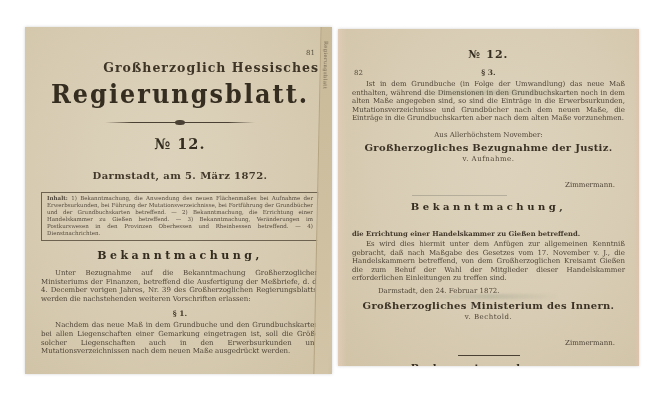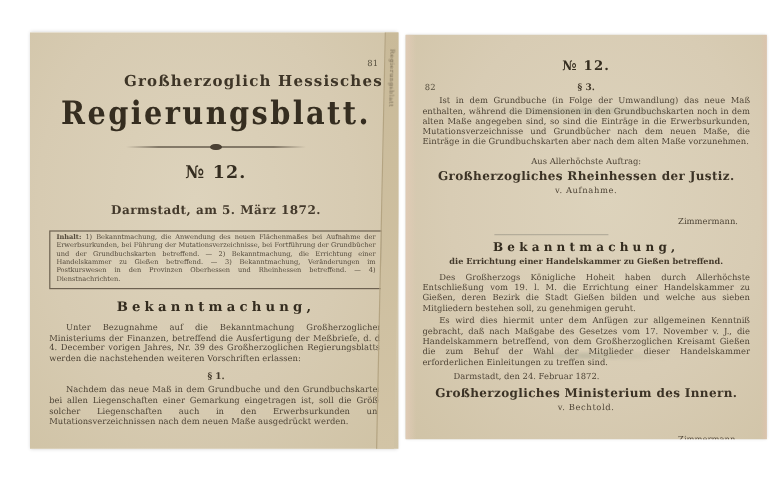--- a/index.html
+++ b/index.html
@@ -43,21 +43,21 @@
     background:#4a4033;border-radius:50%/60%;}
   .issue-no{margin-top:9px;text-align:center;font-weight:bold;font-size:14.5px;color:#352d20;letter-spacing:1px;}
   .dateline-main{margin-top:18px;text-align:center;font-weight:bold;font-size:10px;color:#43392b;letter-spacing:.4px;}
 
   .inhalt-box{margin-top:11px;border:1px solid #6d6150;padding:2px 5px 3px 5px;
     font-size:5.5px;line-height:7px;text-align:justify;color:#52483a;}
   .inhalt-box .lbl{font-weight:bold;}
 
   .h-bek{text-align:center;font-weight:bold;color:#342c1f;}
   .h-bek.big{margin-top:8px;font-size:11px;letter-spacing:3.5px;}
-  .sub-bek{margin-top:2px;text-align:center;font-weight:bold;font-size:6.8px;line-height:8px;color:#43392b;}
+  .sub-bek{margin-top:18px;font-weight:bold;font-size:6.8px;line-height:8px;color:#43392b;}
 
   .para{margin-top:7px;font-size:7px;line-height:8.6px;text-align:justify;text-indent:14px;color:#4e4436;}
   .sec-label{margin-top:6px;text-align:center;font-size:7.5px;font-weight:bold;color:#43392b;}
 
   .head-issue-r{margin-top:19px;text-align:center;font-weight:bold;font-size:11px;color:#352d20;letter-spacing:1px;}
   .dateline-in{margin-top:4px;font-size:7px;padding-left:26px;color:#4e4436;}
   .auftrag{margin-top:8px;text-align:center;font-size:7px;color:#4e4436;}
   .ministry{margin-top:3px;text-align:center;font-weight:bold;font-size:10px;color:#3c3326;letter-spacing:.3px;}
   .signer{margin-top:2px;text-align:center;font-size:7px;color:#4e4436;letter-spacing:.5px;}
   .countersigner{text-align:right;padding-right:10px;font-size:7px;color:#4e4436;margin-top:18px;}
@@ -110,30 +110,29 @@
   <div class="page page-right">
     <div class="inner-r">
       <div class="pagenum pn-right">82</div>
       <div class="head-issue-r">№ 12.</div>
 
       <div class="ghost" style="left:60px;right:60px;top:42px"></div>
 
       <div class="sec-label" style="margin-top:7px">§ 3.</div>
       <div class="para" style="margin-top:3px">Ist in dem Grundbuche (in Folge der Umwandlung) das neue Maß enthalten, während die Dimensionen in den Grundbuchskarten noch in dem alten Maße angegeben sind, so sind die Einträge in die Erwerbsurkunden, Mutationsverzeichnisse und Grundbücher nach dem neuen Maße, die Einträge in die Grundbuchskarten aber nach dem alten Maße vorzunehmen.</div>
 
-      <div class="auftrag">Aus Allerhöchste Auftrag:</div>
-      <div class="ministry">Großherzogliches Rheinhessen der Justiz.</div>
+      <div class="auftrag">Aus Allerhöchstem November:</div>
+      <div class="ministry">Großherzogliches Bezugnahme der Justiz.</div>
       <div class="signer">v. Aufnahme.</div>
       <div class="countersigner">Zimmermann.</div>
 
       <div class="ghost-line"></div>
 
       <div class="h-bek big" style="margin-top:5px;font-size:10px">Bekanntmachung,</div>
       <div class="sub-bek">die Errichtung einer Handelskammer zu Gießen betreffend.</div>
-      <div class="para" style="margin-top:5px">Des Großherzogs Königliche Hoheit haben durch Allerhöchste Entschließung vom 19. l. M. die Errichtung einer Handelskammer zu Gießen, deren Bezirk die Stadt Gießen bilden und welche aus sieben Mitgliedern bestehen soll, zu genehmigen geruht.</div>
       <div class="para" style="margin-top:2px">Es wird dies hiermit unter dem Anfügen zur allgemeinen Kenntniß gebracht, daß nach Maßgabe des Gesetzes vom 17. November v. J., die Handelskammern betreffend, von dem Großherzoglichen Kreisamt Gießen die zum Behuf der Wahl der Mitglieder dieser Handelskammer erforderlichen Einleitungen zu treffen sind.</div>
       <div class="dateline-in">Darmstadt, den 24. Februar 1872.</div>
       <div class="ministry" style="margin-top:5px">Großherzogliches Ministerium des Innern.</div>
       <div class="signer">v. Bechtold.</div>
       <div class="countersigner">Zimmermann.</div>
 
       <div class="divider-rule"></div>
 
       <div class="h-bek big" style="margin-top:6px;font-size:10px">Bekanntmachung,</div>
 

